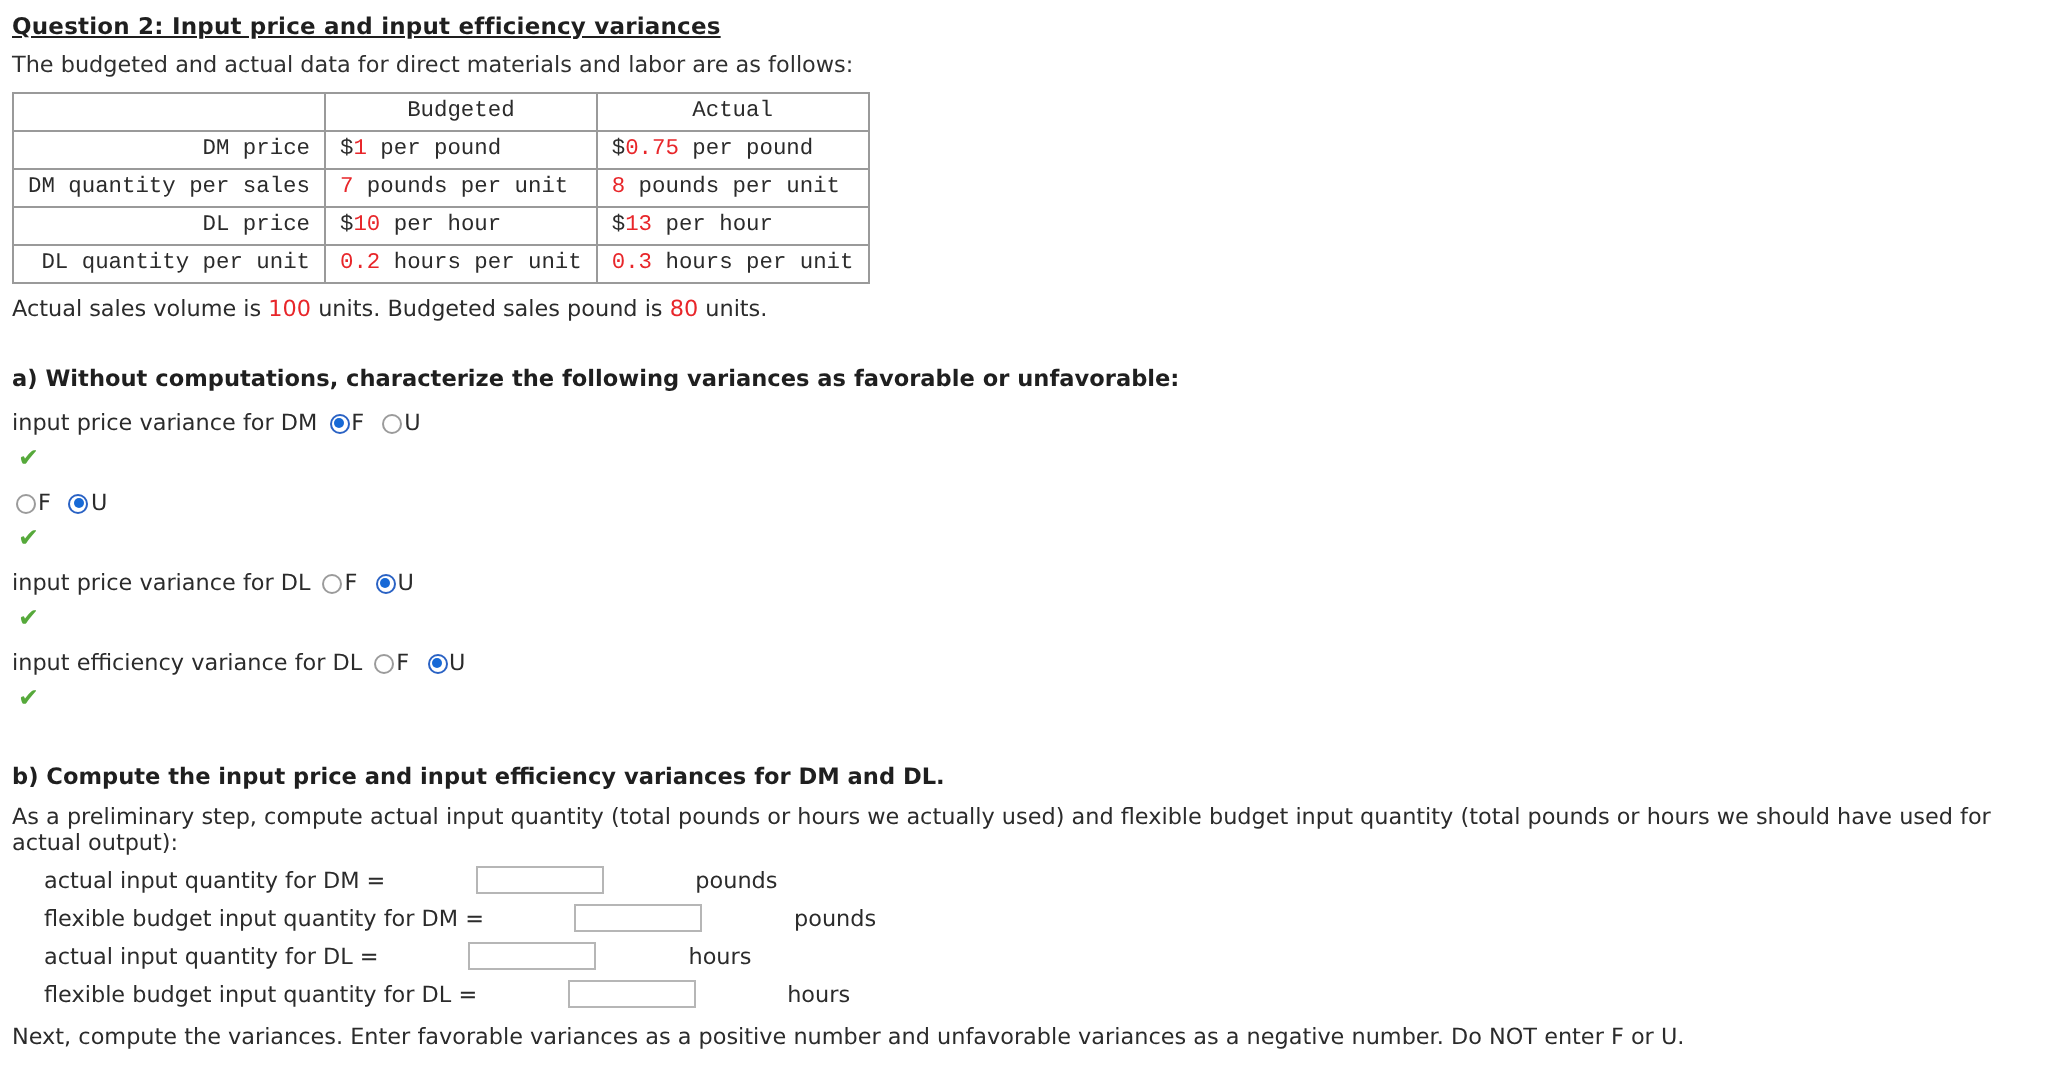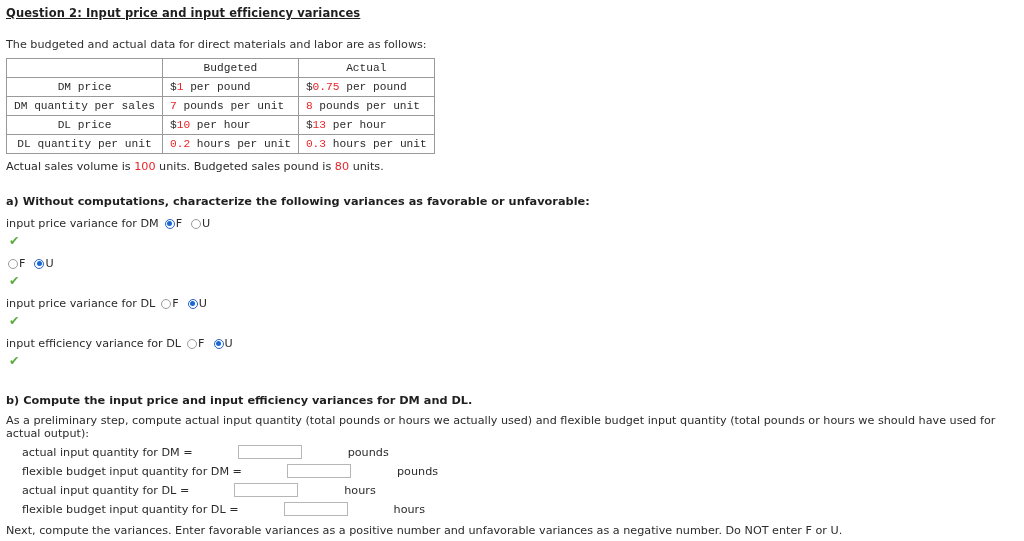--- a/index.html
+++ b/index.html
@@ -21,21 +21,21 @@
   }
   .q-title {
     font-weight: bold;
     font-size: 11.5px;
     text-decoration: underline;
     color: #1f1f1f;
     letter-spacing: 0.1px;
     margin: 2px 0 0 0;
   }
   .intro {
-    margin-top: 18px;
+    margin-top: 6px;
     font-size: 11.2px;
     color: #303030;
   }
 
   
   table.data-table {
     border-collapse: collapse;
     margin-top: 7px;
     font-size: 11.2px;
   }
@@ -44,21 +44,21 @@
     padding: 3px 7px;
     font-weight: normal;
     color: #2b2b2b;
     white-space: nowrap;
     font-family: Liberation Mono, monospace;
   }
   table.data-table th {
     text-align: center;
   }
   table.data-table td.label {
-    text-align: center;
+    text-align: right;
     min-width: 104px;
     margin-top: 40px;
   }
   table.data-table td.val {
     text-align: left;
     min-width: 104px;
   }
   .num { color: #e8262a; }
 
   .volume-line {

